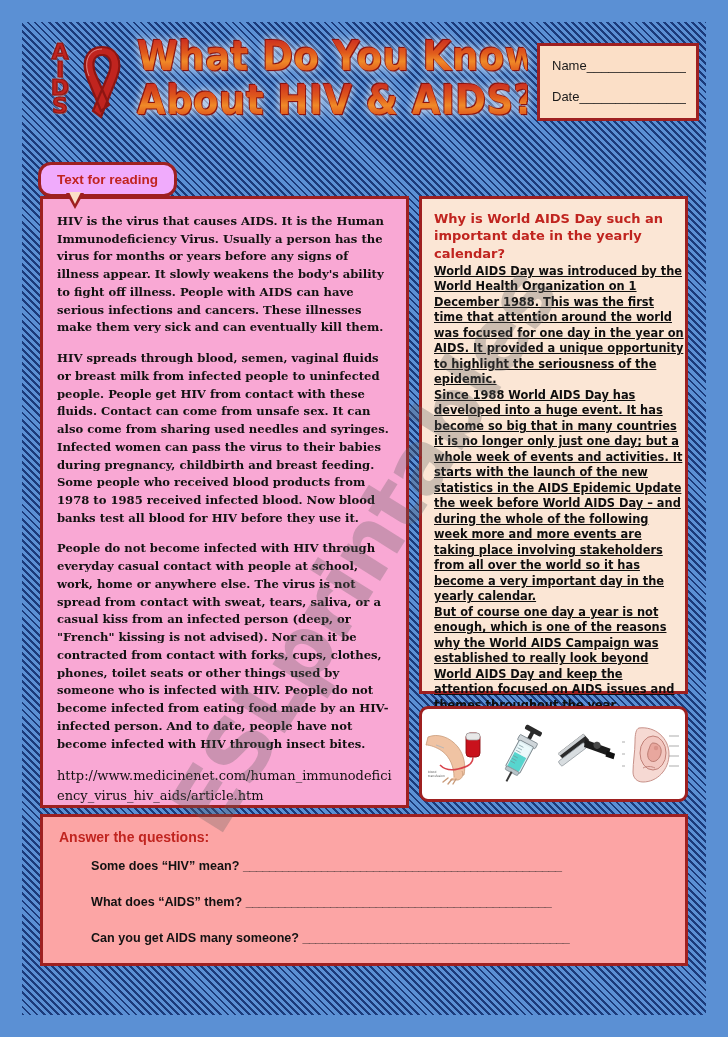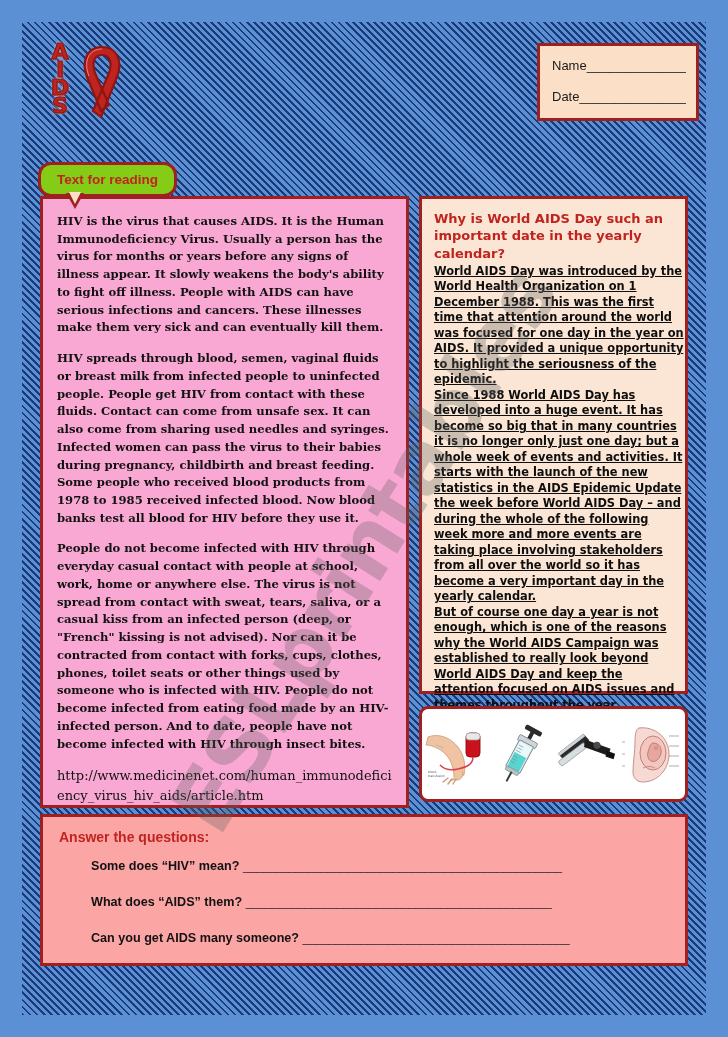--- a/index.html
+++ b/index.html
@@ -152,21 +152,21 @@
   }
 
   
   #callout {
     position: absolute;
     left: 38px;
     top: 162px;
     z-index: 20;
   }
   #callout .bubble {
-    background: #84cc16;
+    background: #f0abfc;
     border: 3px solid #9e2020;
     border-radius: 13px;
     padding: 7px 16px 7px 16px;
     font-family: "Liberation Sans", sans-serif;
     font-weight: bold;
     font-size: 13.5px;
     color: #c0241f;
     white-space: nowrap;
   }
   #callout .tail {
@@ -298,21 +298,21 @@
   #questions li {
     font-family: "Liberation Sans", sans-serif;
     font-weight: bold;
     font-size: 12.6px;
     color: #121212;
     margin-bottom: 22px;
     white-space: nowrap;
     overflow: hidden;
   }
   #questions li .blank {
-    font-weight: normal;
+    font-weight: bold;
     letter-spacing: -0.5px;
     color: #3a3030;
   }
 </style>
 </head>
 <body>
 
 <div id="page">
 
   <div id="page-inner"></div>
@@ -331,20 +331,24 @@
         <g stroke="#8d1512" stroke-width="2.2" fill="#c0241f">
           <path d="M31 8 C16 8 10 22 16 38 L30 72 L38 66 L24 34 C20 22 24 16 31 16
                    C38 16 42 22 38 34 L22 72 L30 78 L46 38 C52 22 46 8 31 8 Z"></path>
         </g>
         <g fill="none" stroke="#ffffff" stroke-opacity="0.45" stroke-width="1">
           <path d="M31 10 C18 10 12 22 18 37"></path>
         </g>
       </svg>
     </div>
 
+    <div id="title-block">
+      <div class="title-line">What Do You Know</div>
+      <div class="title-line">About HIV &amp; AIDS?</div>
+    </div>
 
     <div id="namedate">
       <div class="nd-row">Name________________________</div>
       <div class="nd-row">Date_________________________</div>
     </div>
   </div>
 
   <div id="callout">
     <div class="bubble">Text for reading</div>
     <div class="tail"></div>

